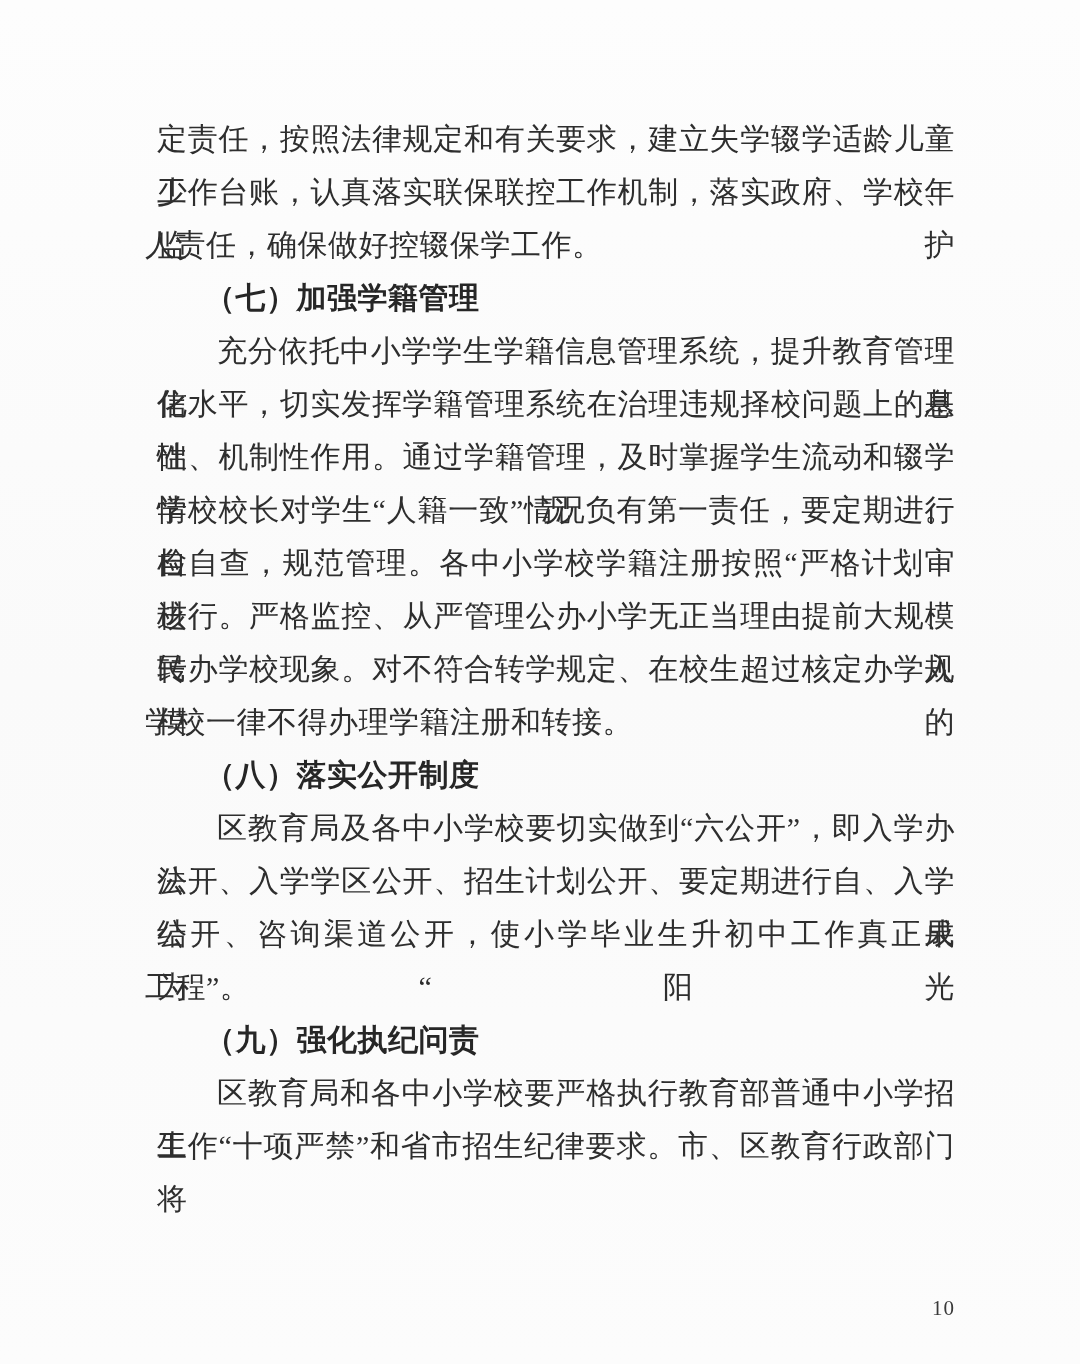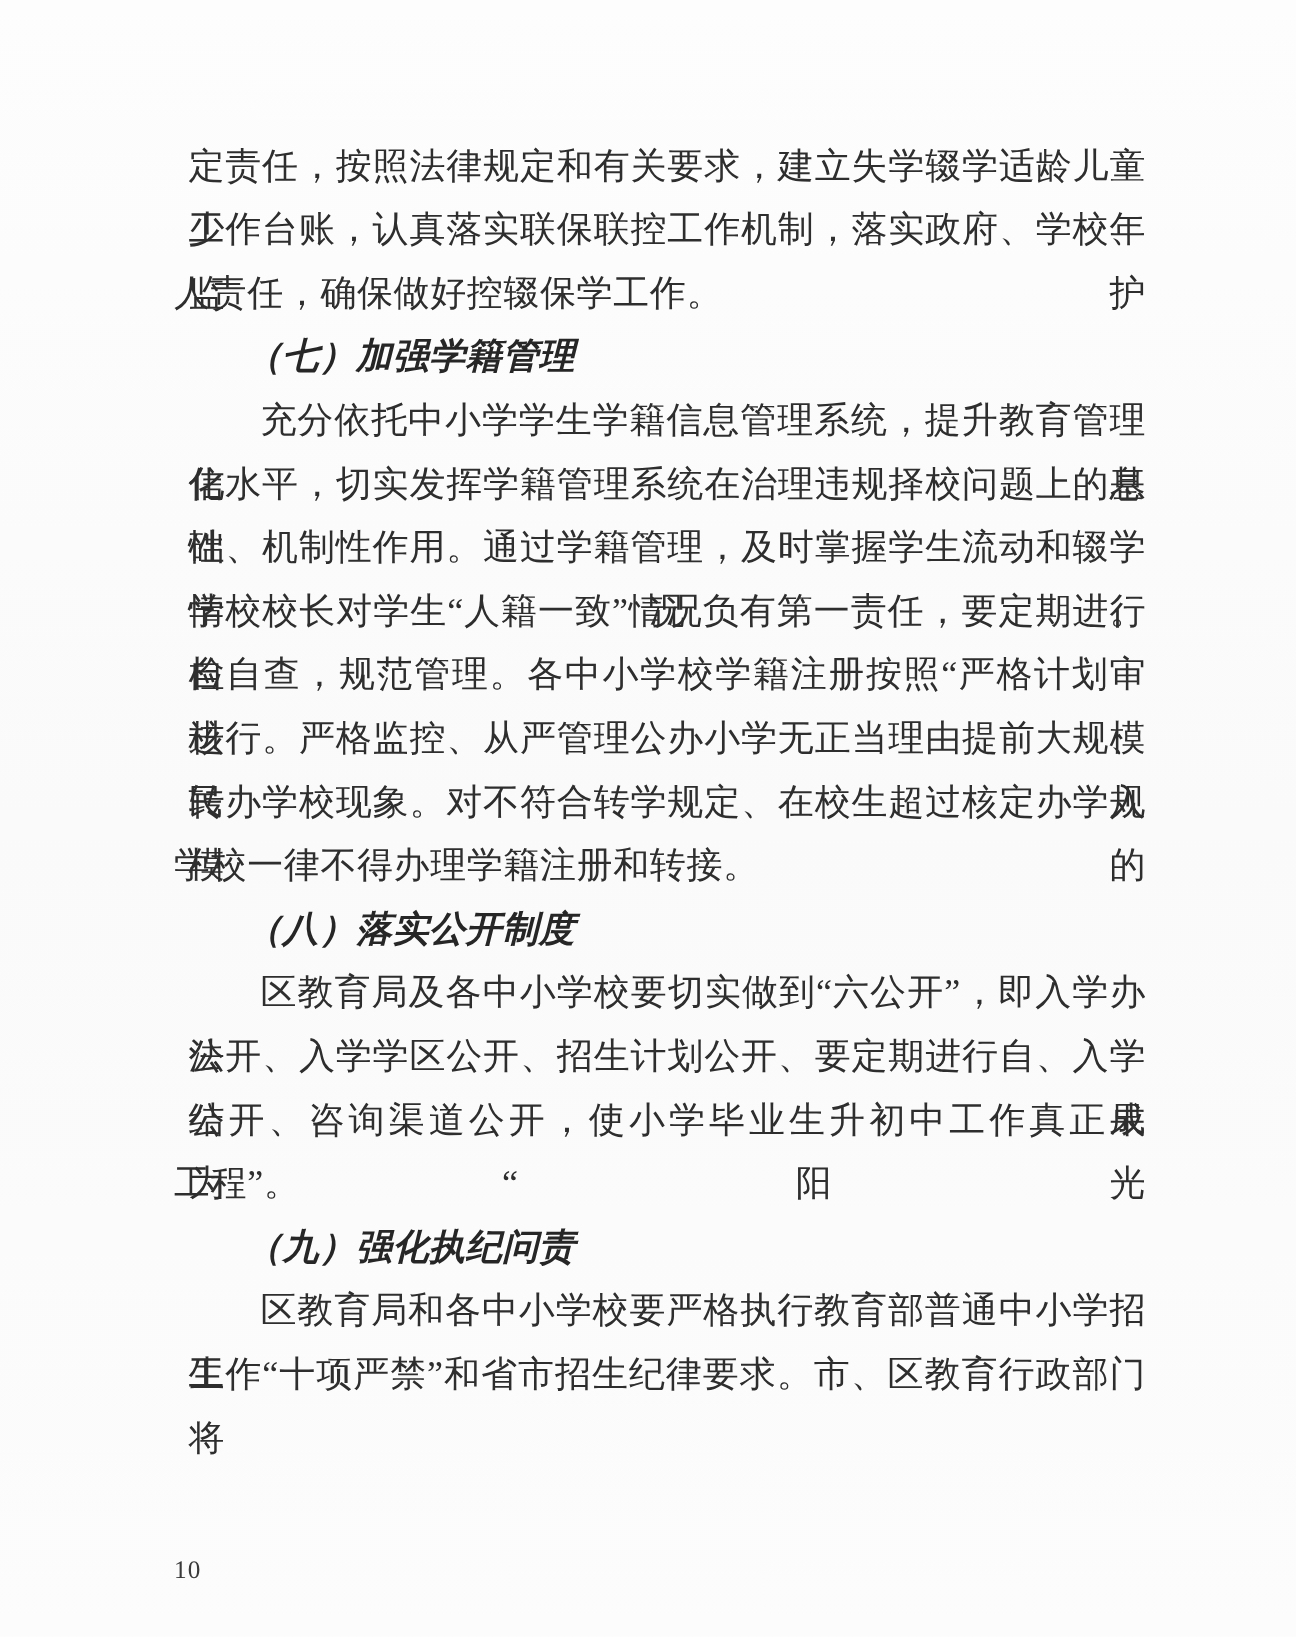--- a/index.html
+++ b/index.html
@@ -36,28 +36,27 @@
     text-align: justify;
     text-align-last: justify;
     margin-left: 12px;
   }
   .line.indent {
     text-indent: 2em;
   }
   .line.heading {
     font-weight: 700;
     color: #262626;
-    font-style: italic;
   }
   .page-number {
     position: absolute;
     left: 145px;
     width: 810px;
     top: 1296px;
-    text-align: left;
+    text-align: right;
     font-size: 21px;
     color: #3a3a3a;
     letter-spacing: 1px;
   }
 </style>
 </head>
 <body>
 
 <div class="page">
   <div class="doc-body" id="doc-body">

